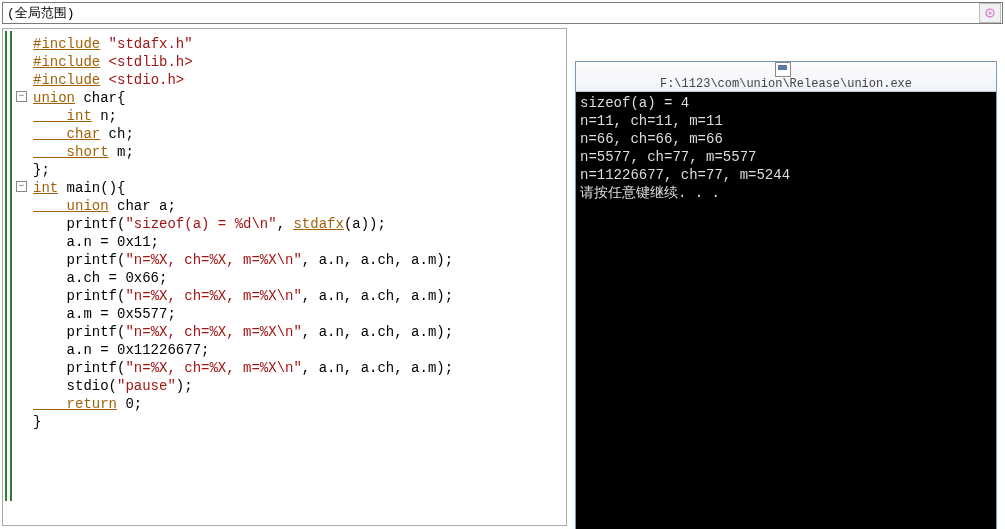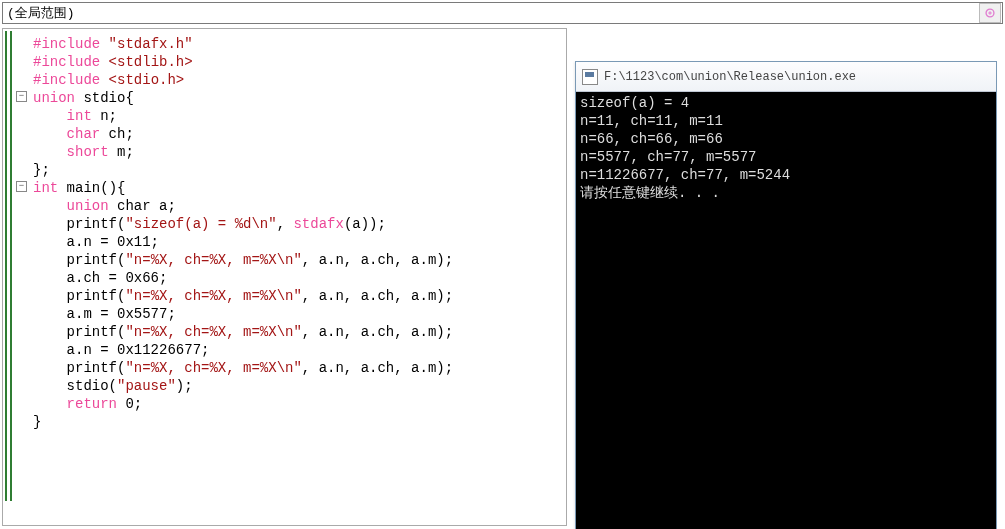--- a/index.html
+++ b/index.html
@@ -90,41 +90,42 @@
       text-align: center;
       color: #555;
       position: absolute;
       left: 13px;
     }
     .code {
       padding: 6px 0 0 30px;
       white-space: pre;
       color: #000;
     }
-    .kw-blue { color: #ec4899; }
+    .kw-blue { color: #a16207; text-decoration: underline; }
     .str-red { color: #a31515; }
     .console-window {
       position: absolute;
       left: 575px;
       top: 35px;
       width: 422px;
       height: 480px;
       border: 1px solid #7a99b5;
       background: #fff;
       box-shadow: -1px 1px 2px rgba(0,0,0,0.08);
     }
     .console-titlebar {
       height: 30px;
       background: linear-gradient(#fdfdfe, #f0f3f7);
       border-bottom: 1px solid #c0c8d4;
       display: flex;
       align-items: center;
       padding: 0 6px;
       font-size: 12px;
       color: #444;
+      flex-direction: column;
     }
     .console-icon {
       width: 16px;
       height: 16px;
       margin-right: 6px;
       border: 1px solid #888;
       background: #fff;
       position: relative;
     }
     .console-icon::before {
@@ -164,21 +165,21 @@
 <div class="main-area">
   <div class="editor">
     <div class="gutter-margin"></div>
     <div class="gutter-margin2"></div>
     <div class="fold-box" style="top:62px;">−</div>
     <div class="fold-box" style="top:152px;">−</div>
     <div class="editor-inner">
 <div class="code"><span class="kw-blue">#include</span><span class="str-red"> "stdafx.h"</span>
 <span class="kw-blue">#include</span><span class="str-red"> &lt;stdlib.h&gt;</span>
 <span class="kw-blue">#include</span><span class="str-red"> &lt;stdio.h&gt;</span>
-<span class="kw-blue">union</span><span> stdio{</span>
+<span class="kw-blue">union</span><span> char{</span>
 <span class="kw-blue">    int</span><span> n;</span>
 <span class="kw-blue">    char</span><span> ch;</span>
 <span class="kw-blue">    short</span><span> m;</span>
 <span>};</span>
 <span class="kw-blue">int</span><span> main(){</span>
 <span class="kw-blue">    union</span><span> char a;</span>
 <span>    printf(</span><span class="str-red">"sizeof(a) = %d\n"</span><span>, </span><span class="kw-blue">stdafx</span><span>(a));</span>
 <span>    a.n = 0x11;</span>
 <span>    printf(</span><span class="str-red">"n=%X, ch=%X, m=%X\n"</span><span>, a.n, a.ch, a.m);</span>
 <span>    a.ch = 0x66;</span>

